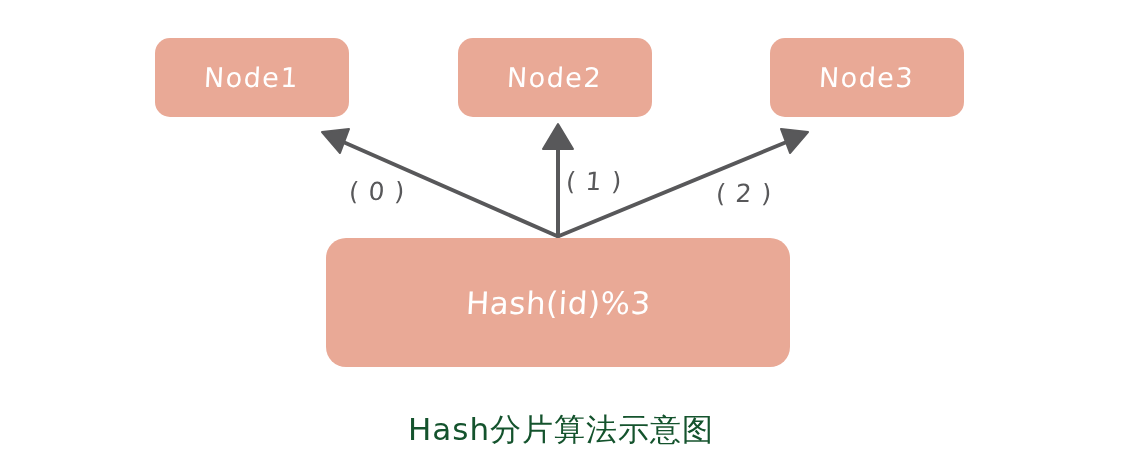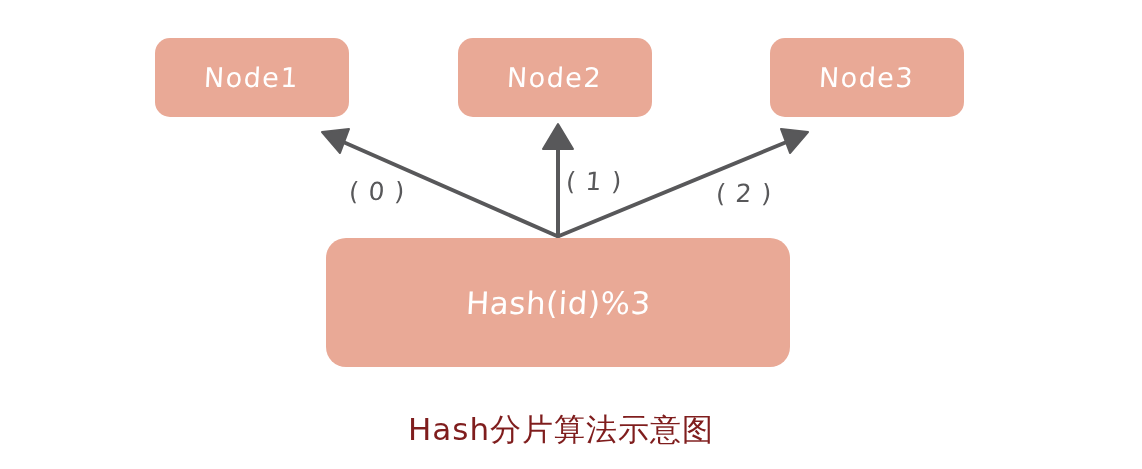--- a/index.html
+++ b/index.html
@@ -72,21 +72,21 @@
   #label-0 { left: 349px; top: 177px; }
   #label-1 { left: 566px; top: 167px; }
   #label-2 { left: 716px; top: 179px; }
 
   #caption {
     position: absolute;
     left: 0;
     top: 409px;
     width: 1122px;
     text-align: center;
-    color: #7f1d1d;
+    color: #14532d;
     font-family: "DejaVu Sans", sans-serif;
     font-size: 31px;
     letter-spacing: 1px;
     white-space: nowrap;
   }
 </style>
 </head>
 <body>
 
 <div id="canvas">

